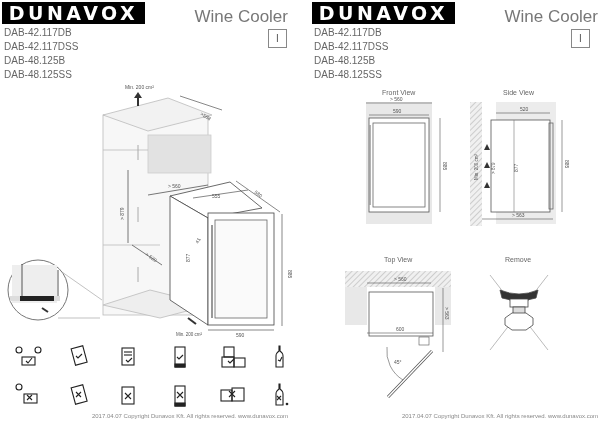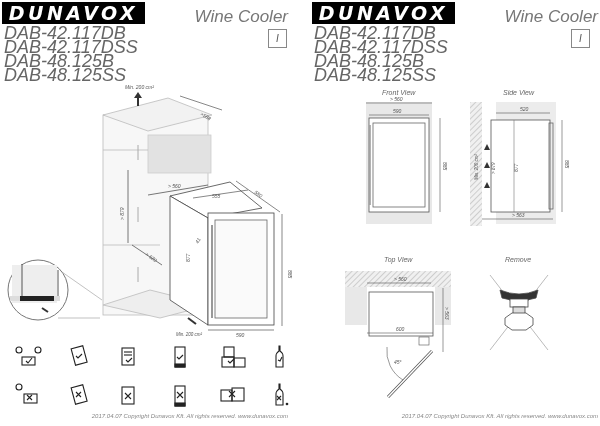--- a/index.html
+++ b/index.html
@@ -1,22 +1,22 @@
 <!DOCTYPE html>
 <html><head>
 <meta charset="utf-8">
 <style>
   html,body{margin:0;padding:0;background:#fff;}
   body{width:600px;height:426px;position:relative;overflow:hidden;font-family:"Liberation Sans",sans-serif;color:#555;}
-  .page{position:absolute;top:0;width:300px;height:426px;font-style:italic;}
+  .page{position:absolute;top:0;width:300px;height:426px;}
   .page.left{left:0;}
   .page.right{left:300px;}
   .logo{position:absolute;left:2px;top:2px;width:143px;height:22px;background:#000;color:#fff;font-family:"DejaVu Sans",sans-serif;font-weight:bold;font-size:19px;letter-spacing:3.5px;line-height:22px;text-align:center;}
   .page.right .logo{left:12px;}
-  .models{position:absolute;left:4px;top:26px;font-size:18px;line-height:14px;color:#666;}
+  .models{position:absolute;left:4px;top:26px;font-size:10px;line-height:14px;color:#666;}
   .page.right .models{left:14px;}
   .doc-title{position:absolute;right:12px;top:7px;font-size:17px;color:#777;}
   .page.right .doc-title{right:2px;}
   .page-num{position:absolute;right:13px;top:29px;width:17px;height:17px;border:1px solid #888;font-size:10px;line-height:17px;text-align:center;color:#555;}
   .page.right .page-num{right:10px;}
   .footer{position:absolute;bottom:7px;right:12px;font-size:6px;color:#888;white-space:nowrap;}
   .page.right .footer{right:2px;}
   svg{position:absolute;left:0;top:0;}
   .lbl{font-family:"Liberation Sans",sans-serif;fill:#555;}
   .view-title{position:absolute;font-size:7px;color:#666;}

